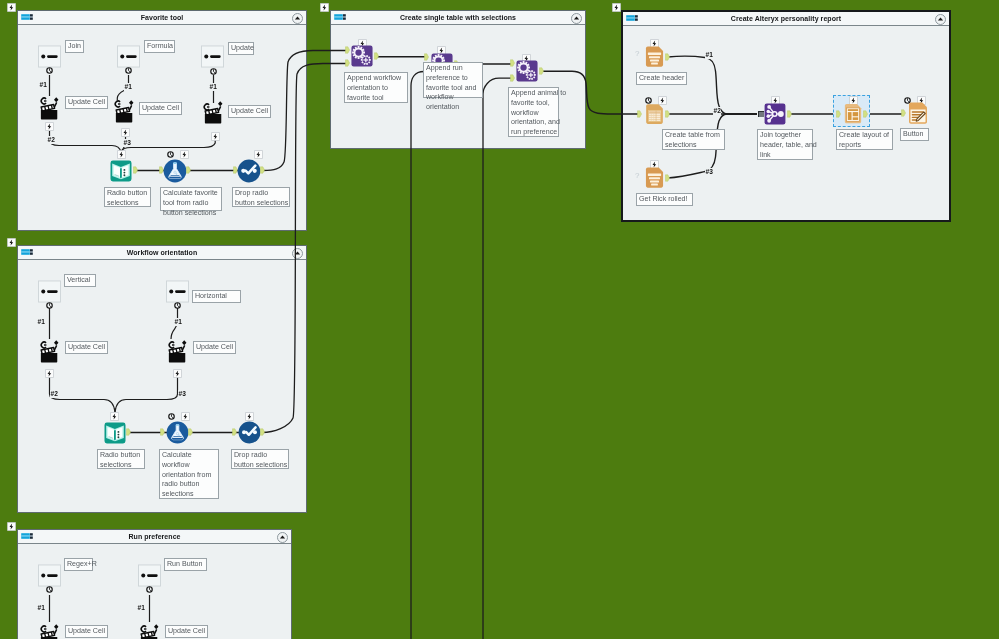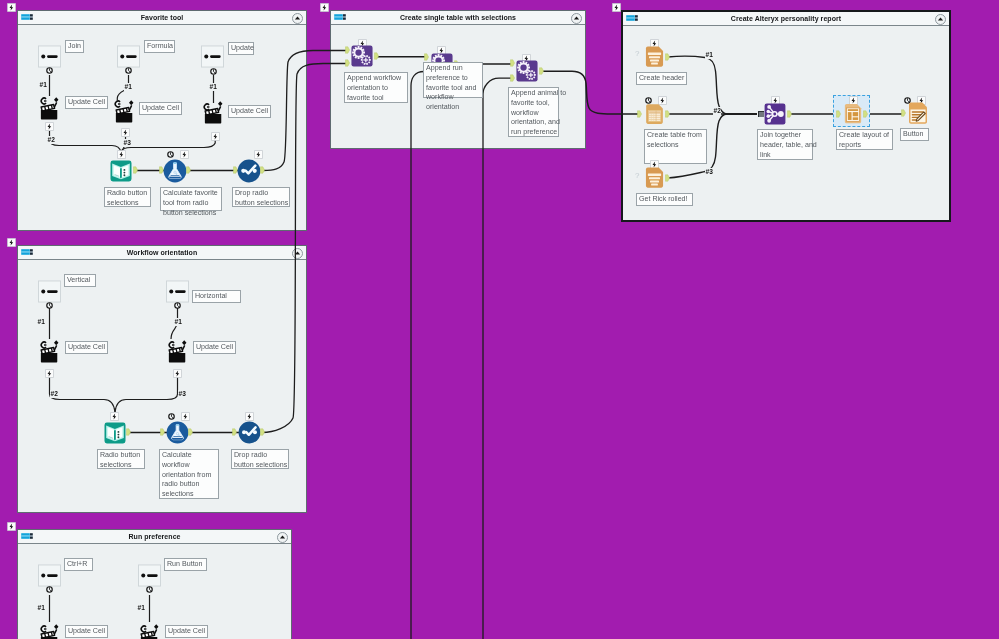--- a/index.html
+++ b/index.html
@@ -1,18 +1,18 @@
 <!DOCTYPE html>
 <html><head>
 <meta charset="utf-8">
 <style>
   html,body{margin:0;padding:0;}
   body{width:999px;height:639px;background:#ffffff;
        font-family:"Liberation Sans",sans-serif;overflow:hidden;position:relative;}
-  #canvas{position:absolute;left:0;top:0;width:999px;height:639px;background:#a21caf;}
+  #canvas{position:absolute;left:0;top:0;width:999px;height:639px;background:#4d7c0f;}
 
   
   .container{position:absolute;background:#edf1f2;border:1px solid #5f6b71;box-sizing:border-box;}
   .c-head{position:absolute;left:0;top:0;right:0;height:14px;background:#f4f7f8;
           border-bottom:1px solid #7b868b;box-sizing:border-box;}
   .c-title{position:absolute;left:26px;right:26px;top:2px;text-align:center;
            font-size:7px;line-height:9px;color:#16181a;font-weight:700;letter-spacing:.05px;}
   .c-icon{position:absolute;left:3px;top:3px;width:12px;height:6px;}
   .c-collapse{position:absolute;right:3px;top:1.5px;width:11px;height:11px;}
   .flag{position:absolute;width:9px;height:9px;}
@@ -506,21 +506,21 @@
     </svg>
 <svg class="node" style="left:260px;top:427px;width:5px;height:10px">
       <use href="#ic-anchor"></use>
     </svg>
 <div class="lbl" style="left:231px;top:449px;width:58px;height:20px">Drop radio
 button selections</div>
 
 <svg class="node" style="left:38px;top:564px;width:23px;height:23px">
       <use href="#ic-radio"></use>
     </svg>
-<div class="lbl" style="left:64px;top:558px;width:29px;height:13px">Ctrl+R</div>
+<div class="lbl" style="left:64px;top:558px;width:29px;height:13px">Regex+R</div>
 <svg class="gbadge" style="left:46px;top:586px">
       <use href="#ic-gear"></use>
     </svg>
 <div class="nnum" style="left:37px;top:604px">#1</div>
 <svg class="node" style="left:40px;top:625px;width:8px;height:8px">
       <use href="#ic-qanchor"></use>
     </svg>
 <svg class="node" style="left:40px;top:622px;width:19px;height:26px">
       <use href="#ic-action"></use>
     </svg>
@@ -623,21 +623,21 @@
     </svg>
 <svg class="node" style="left:637px;top:109px;width:5px;height:10px">
       <use href="#ic-anchor"></use>
     </svg>
 <svg class="node" style="left:644px;top:103px;width:21px;height:22px">
       <use href="#ic-reptable"></use>
     </svg>
 <svg class="node" style="left:665px;top:109px;width:5px;height:10px">
       <use href="#ic-anchor"></use>
     </svg>
-<div class="lbl" style="left:644px;top:129px;width:63px;height:35px">Create table from
+<div class="lbl" style="left:662px;top:129px;width:63px;height:21px">Create table from
 selections</div>
 
 <svg class="badge" style="left:650px;top:160px">
       <use href="#ic-flag"></use>
     </svg>
 <div class="qm" style="left:635px;top:172px">?</div>
 <svg class="node" style="left:644px;top:166px;width:21px;height:23px">
       <use href="#ic-reptext"></use>
     </svg>
 <svg class="node" style="left:665px;top:173px;width:5px;height:10px">

